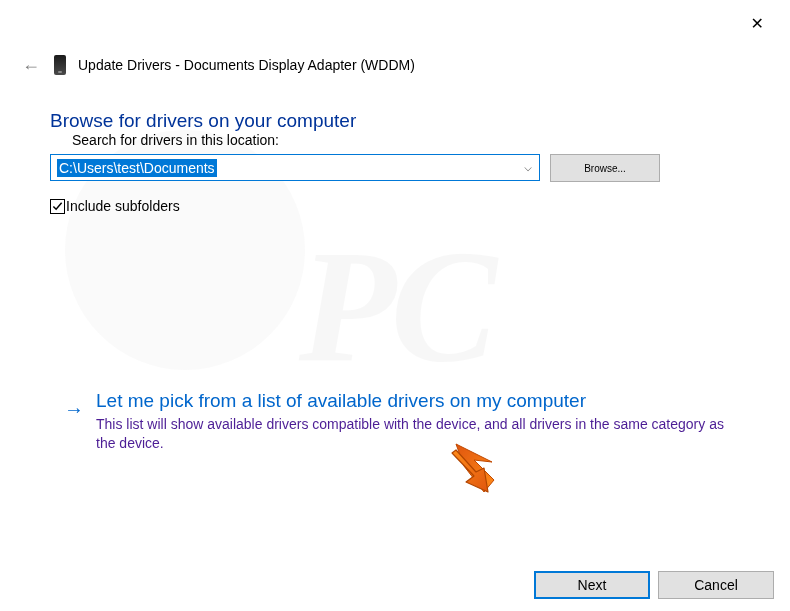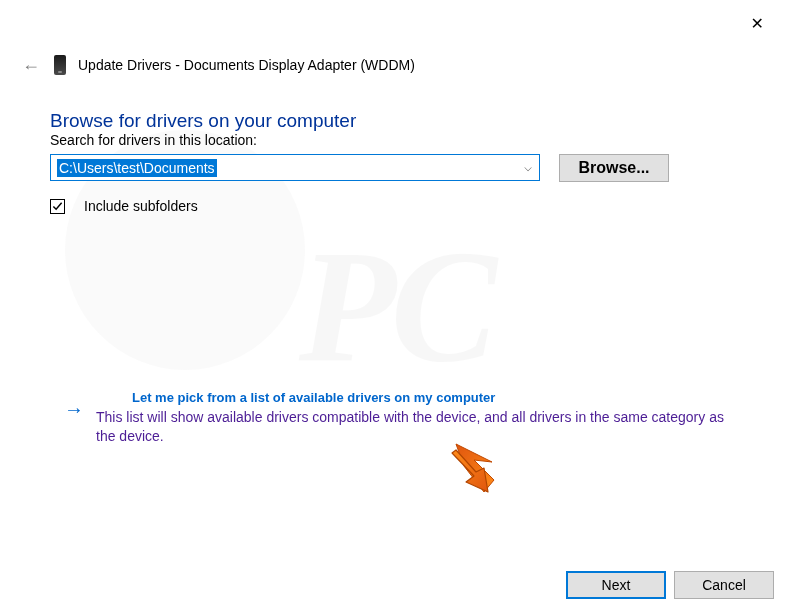--- a/index.html
+++ b/index.html
@@ -12,41 +12,41 @@
     .close-x { position:absolute; top:10px; right:22px; font-size:16px; color:#000; cursor:pointer; padding:4px; }
 
     .header { position:absolute; top:52px; left:20px; display:flex; align-items:center; gap:12px; z-index:2;}
     .back-arrow { color:#808080; font-size:18px; padding:2px; cursor:pointer; }
     .device-icon { width:12px; height:20px; background:linear-gradient(#1a1a1a,#4a4a4a); border-radius:2px; position:relative; }
     .device-icon::after{content:"";position:absolute;bottom:2px;left:50%;transform:translateX(-50%);width:4px;height:2px;background:#888;border-radius:1px;}
     .header-title { font-size:14px; color:#000; }
 
     .content { position:absolute; top:110px; left:50px; right:32px; z-index:2; }
     .heading { color:#003399; font-size:19px; font-weight:400; }
-    .search-label { font-size:14px; color:#000; margin-bottom:6px; }
+    .search-label { font-size:14px; color:#000; margin-bottom:6px;margin-left:22px; }
 
-    .path-row { display:flex; gap:19px; align-items:flex-start; margin-bottom:14px; }
+    .path-row { display:flex; gap:10px; align-items:flex-start; margin-bottom:14px; }
     .path-combo { width:490px; height:27px; border:1px solid #0078d7; background:#fff; display:flex; align-items:center; position:relative; }
     .path-text { flex:1; height:100%; display:flex; align-items:center; padding:0 6px; }
     .path-text span { background:#0078d7; color:#fff; font-size:14px; padding:1px 2px; }
     .combo-arrow { width:22px; height:100%; display:flex; align-items:center; justify-content:center; color:#555; font-size:10px; cursor:pointer; }
-    .browse-btn { width:110px; height:28px; background:#e1e1e1; border:1px solid #adadad; font-size:16px; color:#000; cursor:pointer;font-weight:bold; }
+    .browse-btn { width:110px; height:28px; background:#e1e1e1; border:1px solid #adadad; font-size:10px; color:#000; cursor:pointer; }
 
-    .checkbox-row { display:flex; align-items:center; gap:19px;margin-top:16px; }
+    .checkbox-row { display:flex; align-items:center; gap:1px;margin-top:16px; }
     .checkbox { width:15px; height:15px; border:1.5px solid #000; display:flex; align-items:center; justify-content:center; cursor:pointer; }
     .checkbox svg { width:11px; height:11px; }
     .checkbox-label { font-size:14px; color:#000; }
 
     .option-block { position:absolute; top:386px; left:60px; right:48px; display:flex; gap:12px; cursor:pointer; padding:4px; z-index:2;}
     .option-arrow { color:#0066cc; font-size:20px; margin-top:6px; flex-shrink:0; }
-    .option-title { color:#0066cc; font-size:13px; font-weight:700; margin-bottom:3px;margin-left:36px; }
+    .option-title { color:#0066cc; font-size:19px; font-weight:400; margin-bottom:3px; }
     .option-desc { color:#4c1d95; font-size:14px; line-height:1.35; }
 
     .footer { position:absolute; bottom:12px; right:16px; display:flex; gap:8px; z-index:2;}
-    .footer button { width:100px; height:28px; border:1px solid #adadad; background:#e1e1e1; font-size:14px; color:#000; cursor:pointer; }
+    .footer button { width:116px; height:28px; border:1px solid #adadad; background:#e1e1e1; font-size:14px; color:#000; cursor:pointer; }
     .footer .primary { border:2px solid #0078d7; background:#e1e1e1; }
 
     .annot-arrow { position:absolute; left:440px; top:438px; z-index:3; pointer-events:none; }
   </style>
 </head>
 <body>
 
 <div class="wm-circle"></div>
 <div class="wm">PC</div>
 

